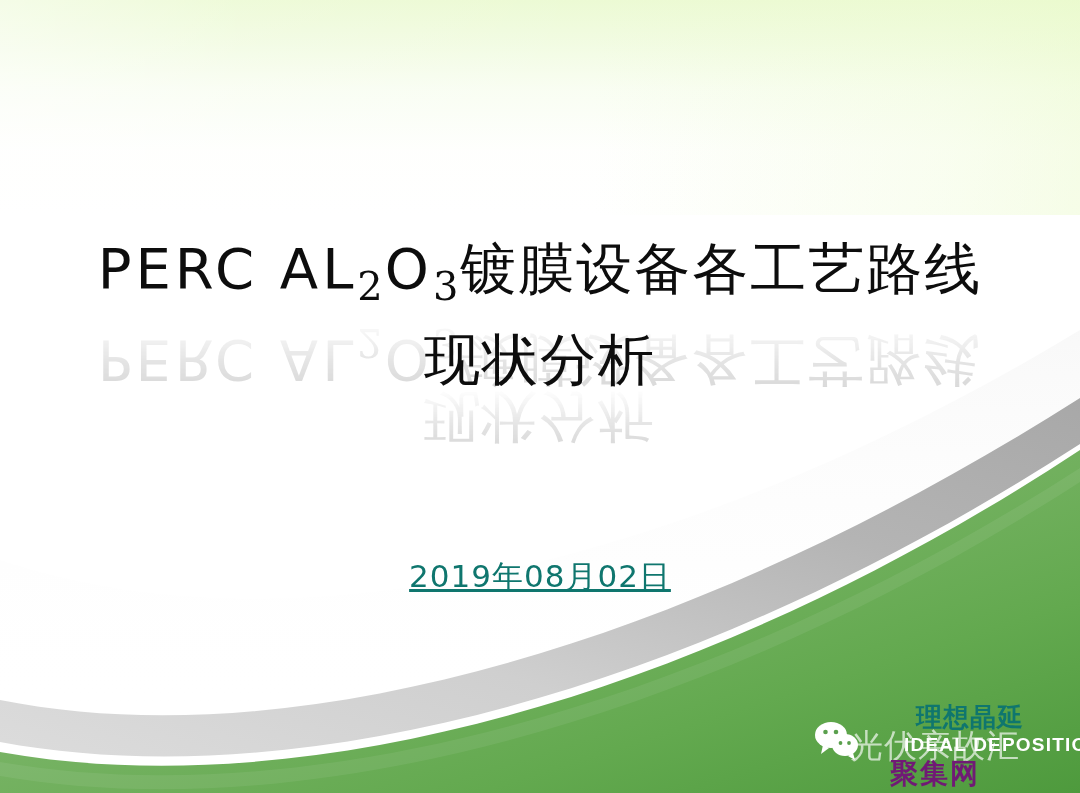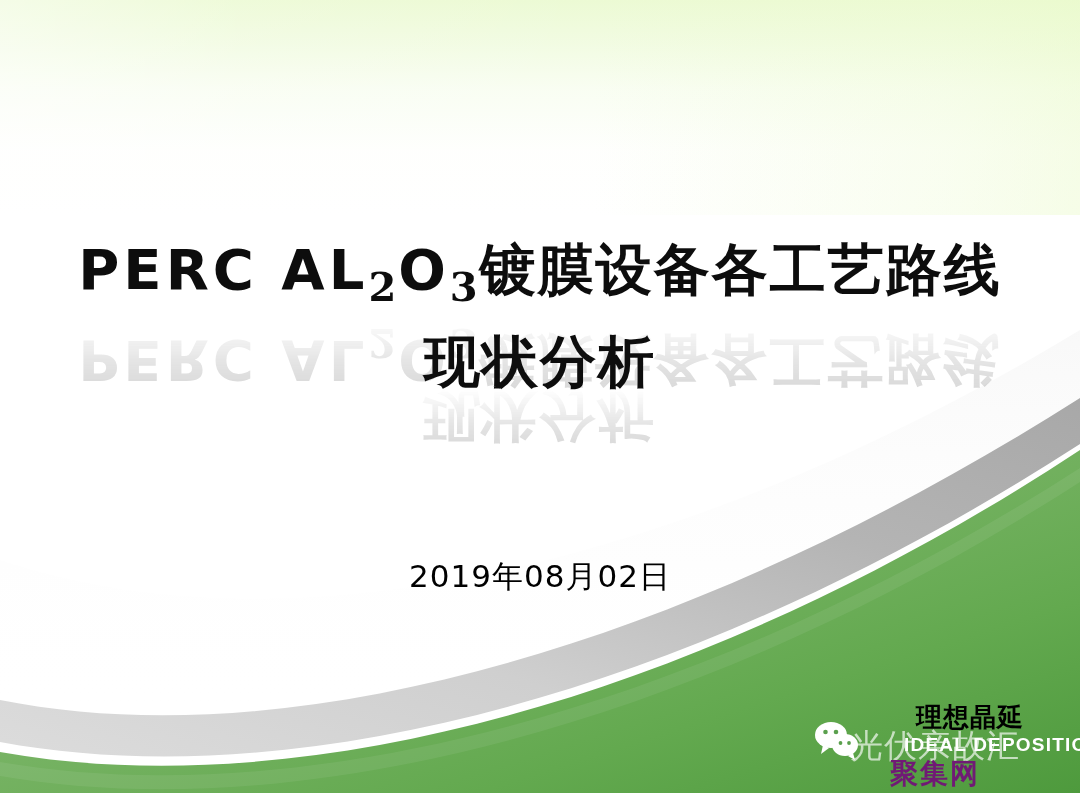--- a/index.html
+++ b/index.html
@@ -56,21 +56,21 @@
   .title-block {
     position:absolute;
     left:0; top:232px;
     width:1080px;
     text-align:center;
   }
   .title-line {
     position:relative;
     display:block;
     font-family:"DejaVu Serif", serif;
-    font-weight:bold;
+    font-weight:normal;
     font-size:56px;
     line-height:74px;
     letter-spacing:2px;
     color:#0d0d0d;
     white-space:nowrap;
   }
   .title-line .sub { font-size:40px; vertical-align:sub; }
   .title-latin { font-family:"DejaVu Sans", sans-serif; letter-spacing:4px; }
 
   
@@ -91,37 +91,38 @@
 
   
   .date-line {
     position:absolute;
     left:0; top:556px;
     width:1080px;
     text-align:center;
     font-family:"DejaVu Sans", sans-serif;
     font-size:31px;
     letter-spacing:1px;
-    color:#000000;
+    color:#0f766e;
+    text-decoration:underline;
   }
 
   
   .brand-wrap {
     position:absolute;
     left:812px; top:694px;
     width:268px; height:99px;
   }
   .brand-cn {
     position:absolute;
     left:104px; top:6px;
     font-family:"DejaVu Sans", sans-serif;
     font-weight:bold;
     font-size:26px;
     letter-spacing:1px;
-    color:#000000;
+    color:#0f766e;
     white-space:nowrap;
   }
   .brand-en {
     position:absolute;
     left:92px; top:40px;
     font-family:"Liberation Sans", sans-serif;
     font-weight:bold;
     font-size:19px;
     letter-spacing:1.2px;
     color:#ffffff;

